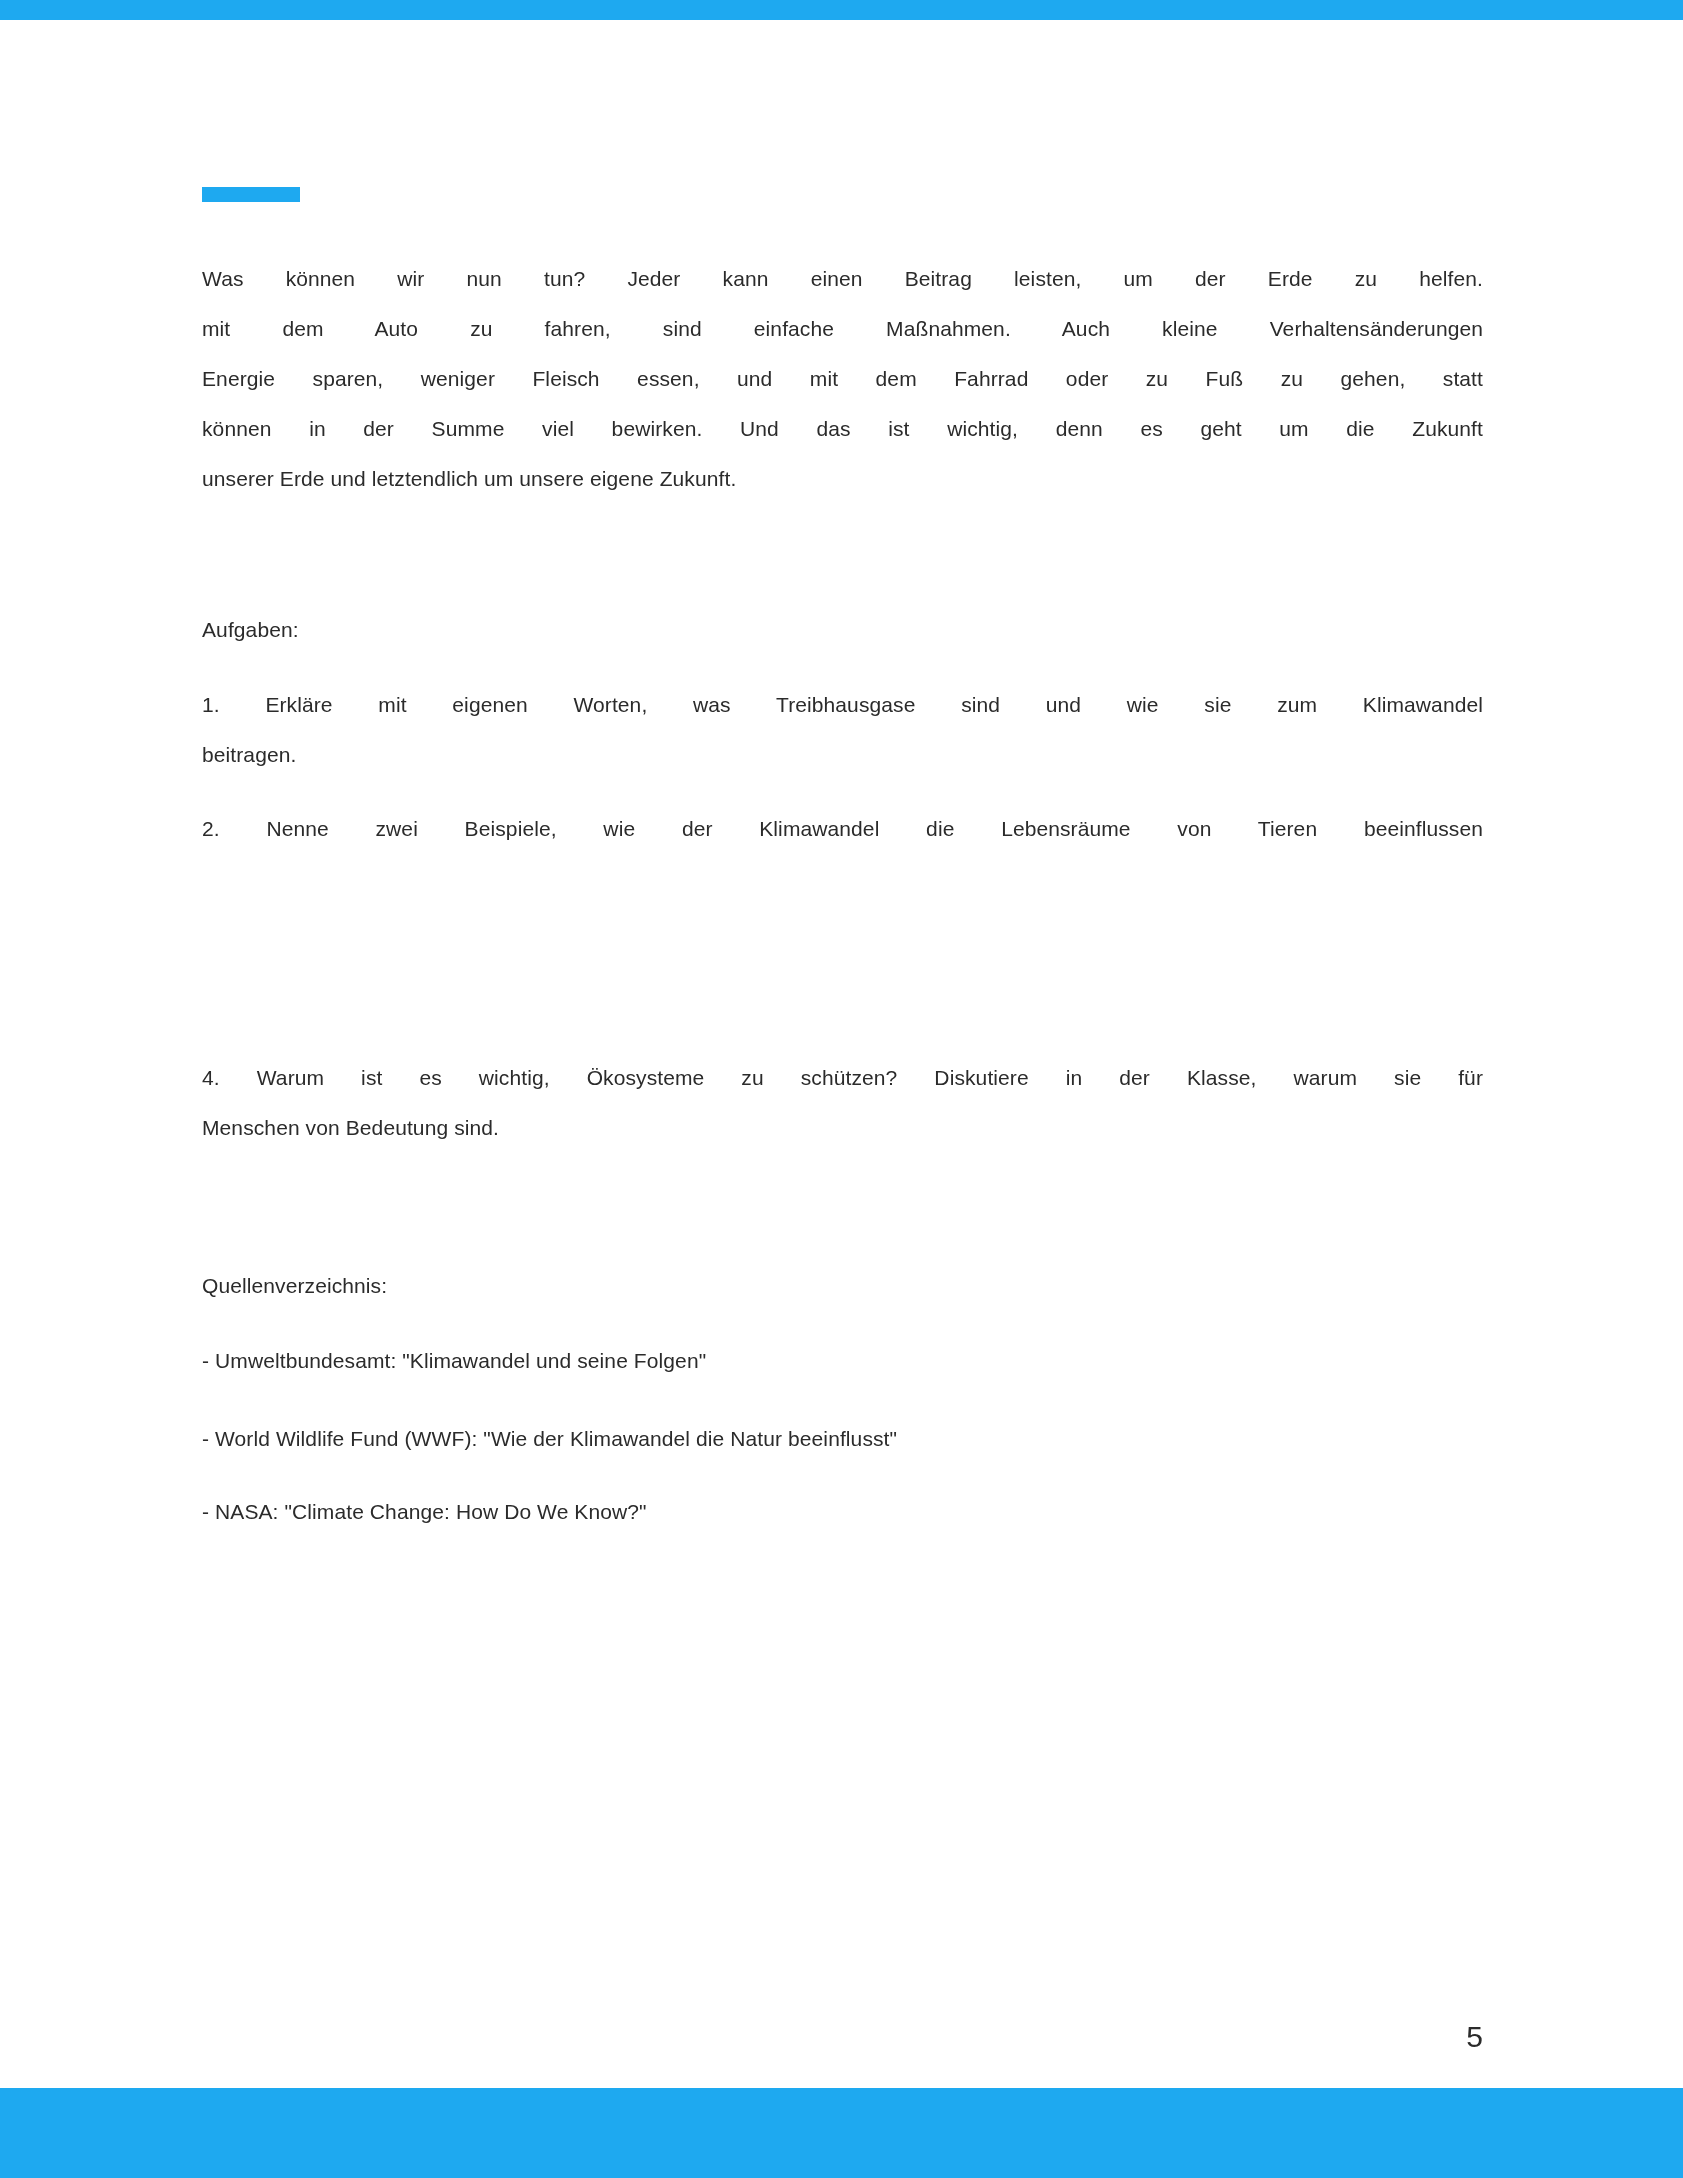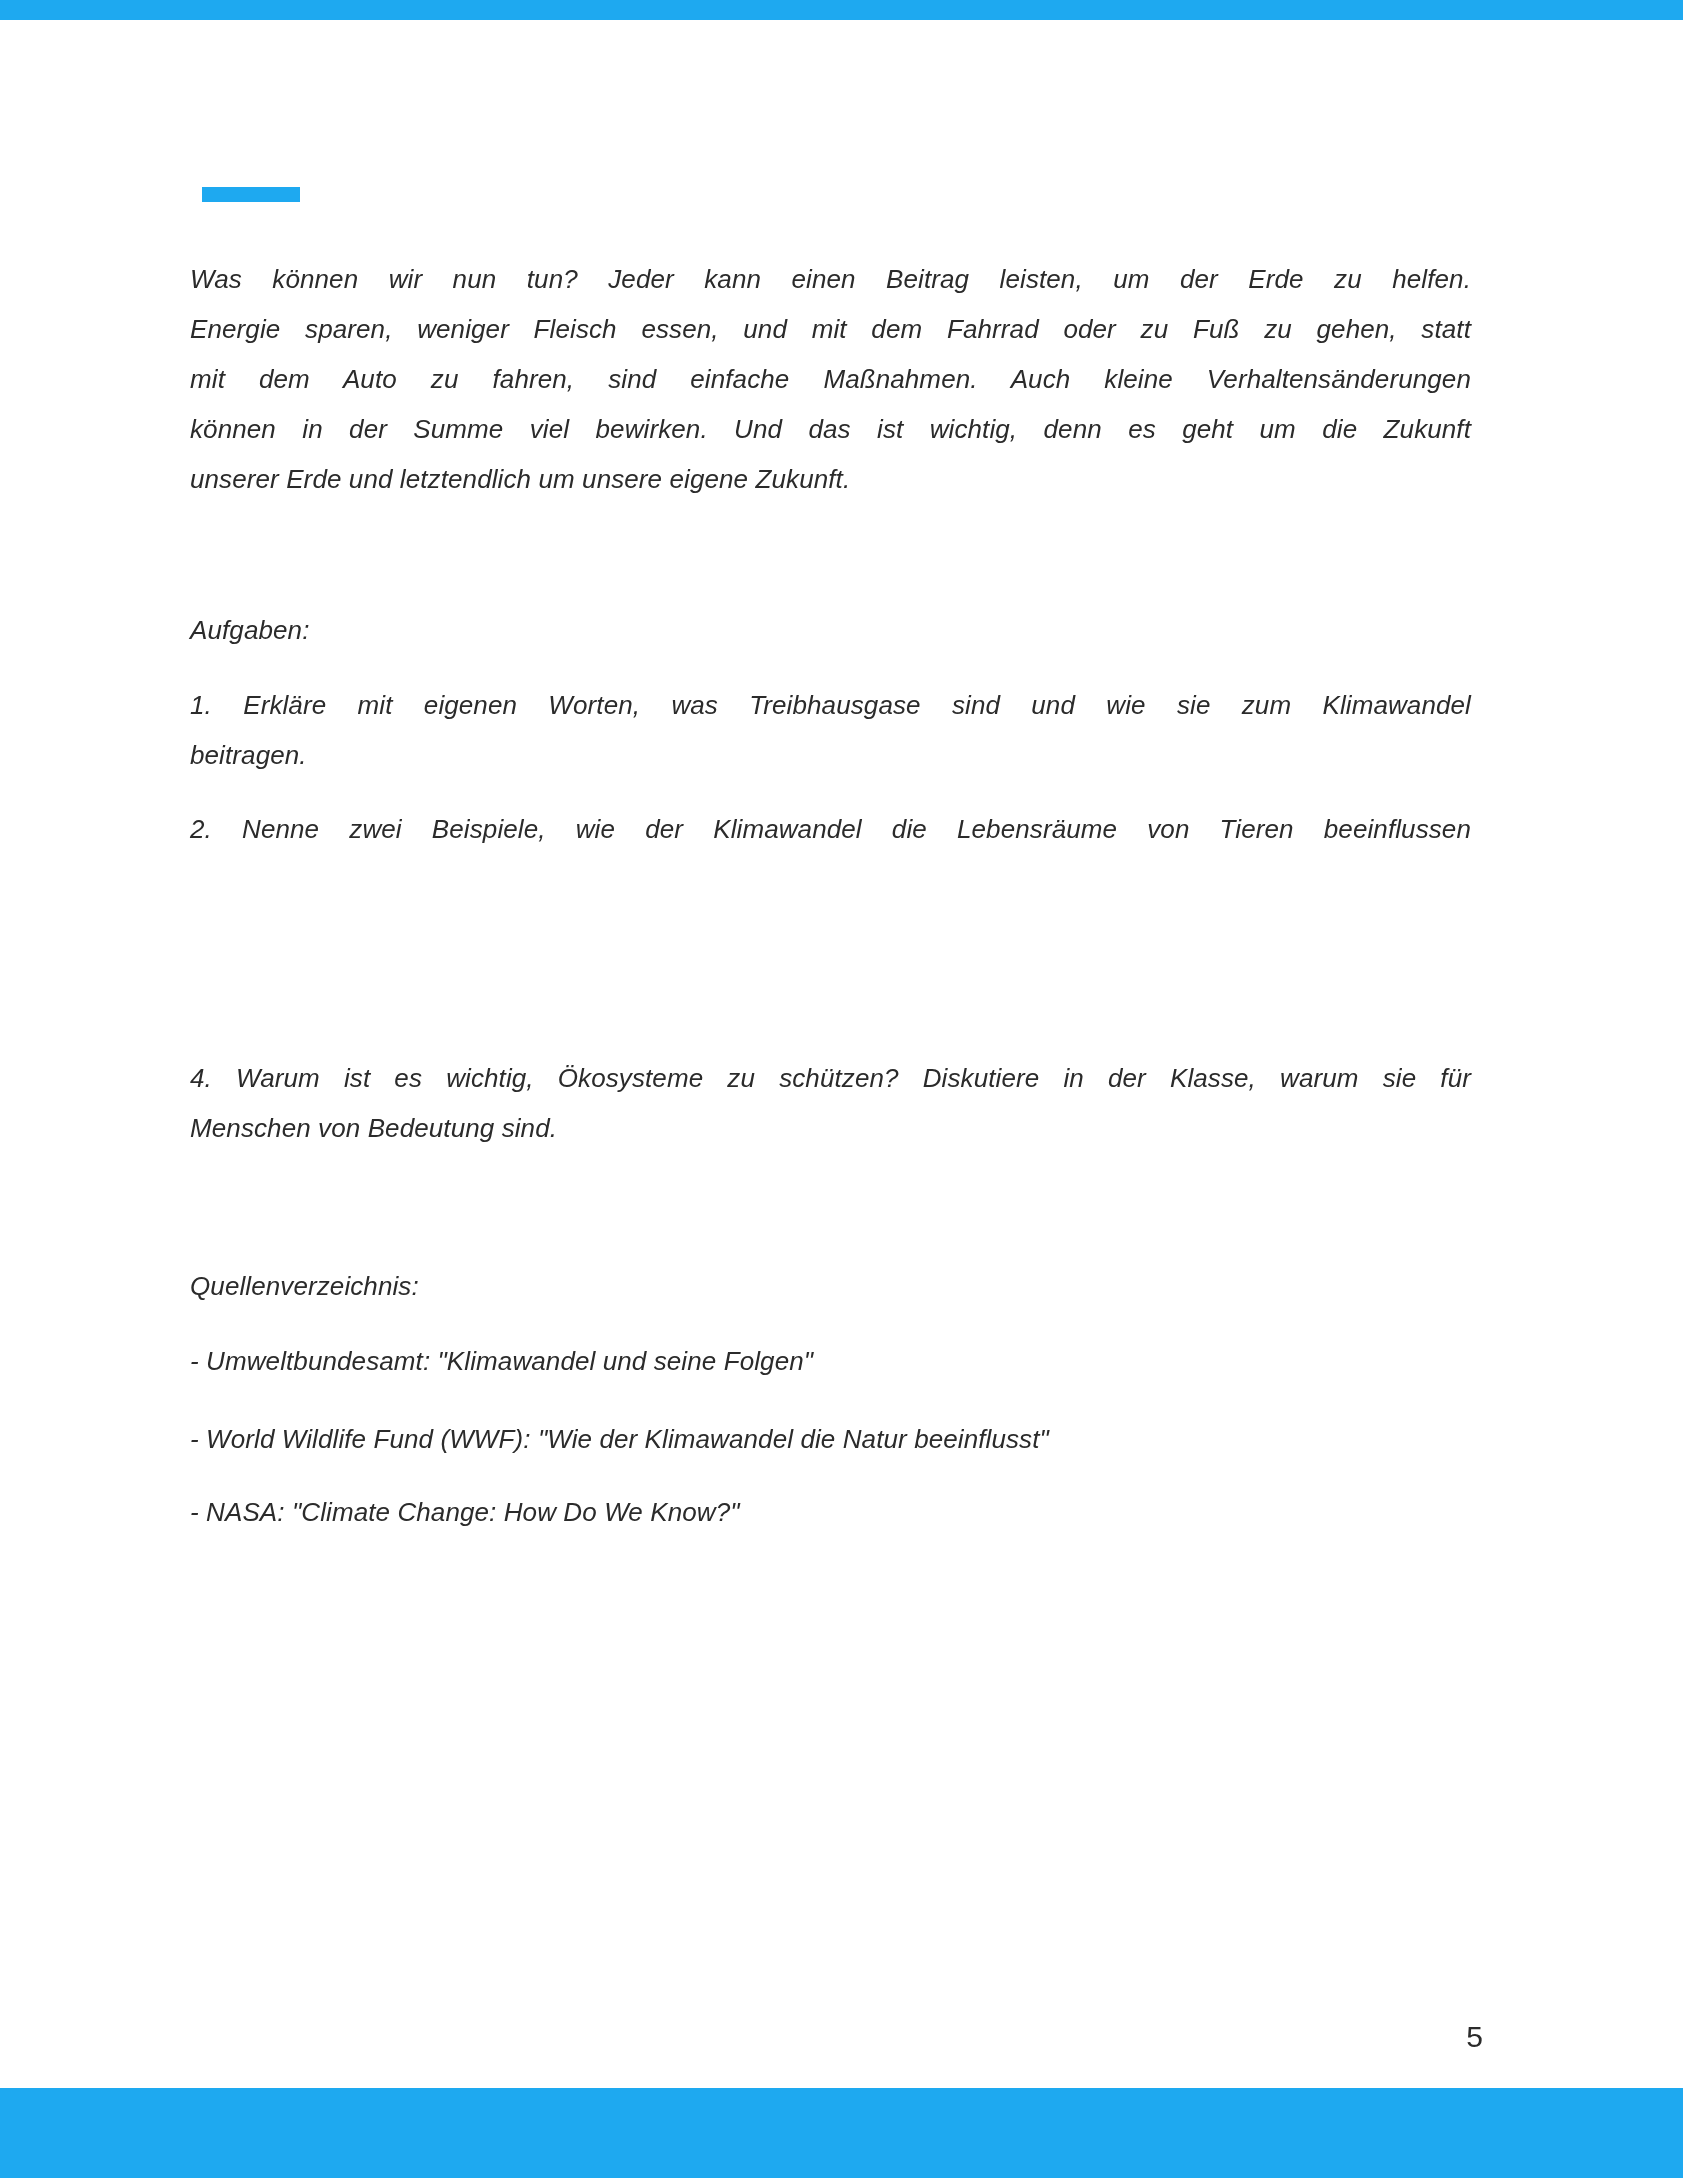--- a/index.html
+++ b/index.html
@@ -24,27 +24,26 @@
   .dash {
     position: absolute;
     left: 202px;
     top: 187px;
     width: 98px;
     height: 15px;
     background: var(--accent);
   }
   .block {
     position: absolute;
-    left: 190px;
+    left: 202px;
     width: 1281px;
-    font-size: 26px;
+    font-size: 21px;
     line-height: 50px;
     letter-spacing: 0.1px;
     white-space: normal;
-    font-style: italic;
   }
   .line { text-align: justify; text-align-last: justify; }
   .line.last { text-align: right; text-align-last: left; }
   .pagenum {
     position: absolute;
     left: 202px;
     top: 2012px;
     width: 1281px;
     font-size: 30px;
     line-height: 50px;
@@ -55,22 +54,22 @@
 <body>
 
 <div class="page">
 
   <div class="bar top"></div>
 
   <div class="dash"></div>
 
   <div class="block" style="top:254px">
     <div class="line">Was können wir nun tun? Jeder kann einen Beitrag leisten, um der Erde zu helfen.</div>
+    <div class="line">mit dem Auto zu fahren, sind einfache Maßnahmen. Auch kleine Verhaltensänderungen</div>
     <div class="line">Energie sparen, weniger Fleisch essen, und mit dem Fahrrad oder zu Fuß zu gehen, statt</div>
-    <div class="line">mit dem Auto zu fahren, sind einfache Maßnahmen. Auch kleine Verhaltensänderungen</div>
     <div class="line">können in der Summe viel bewirken. Und das ist wichtig, denn es geht um die Zukunft</div>
     <div class="line last">unserer Erde und letztendlich um unsere eigene Zukunft.</div>
   </div>
 
   <div class="block" style="top:605px">Aufgaben:</div>
 
   <div class="block" style="top:680px">
     <div class="line">1. Erkläre mit eigenen Worten, was Treibhausgase sind und wie sie zum Klimawandel</div>
     <div class="line last">beitragen.</div>
   </div>

